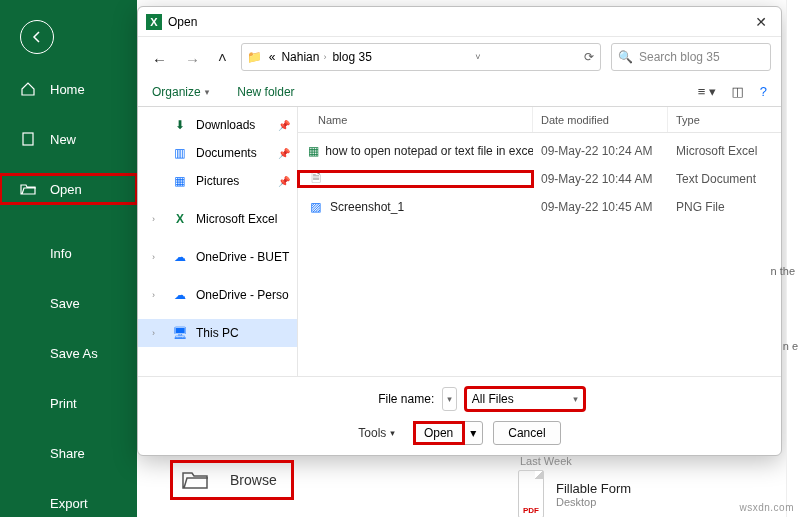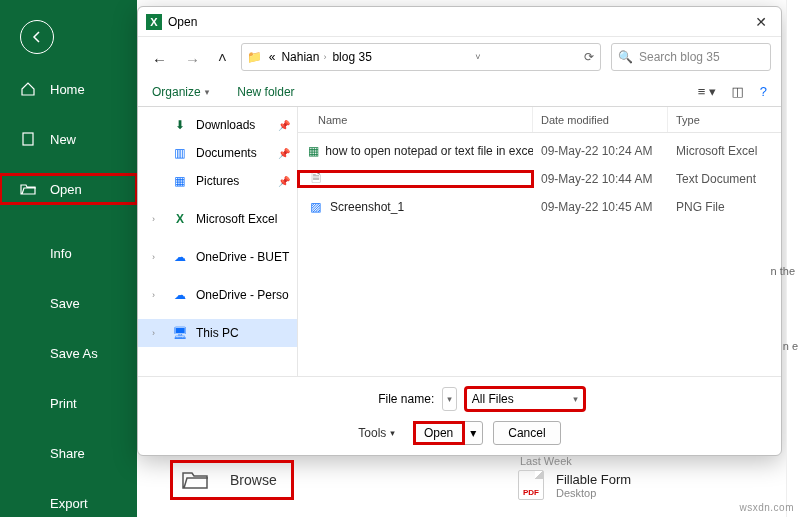--- a/index.html
+++ b/index.html
@@ -58,21 +58,21 @@
     .tools { display:inline-flex; align-items:center; gap:4px; margin-right:8px; color:#333; }
     .btn { height:24px; border:1px solid #b0b0b0; border-radius:3px; background:#fdfdfd; padding:0 14px; display:inline-flex; align-items:center; font-size:12px; }
     .btn.open-row { padding:0; }
     .btn.open-row .main { padding:0 10px; border-right:1px solid #b0b0b0; outline:3px solid #d60000; outline-offset:-2px; height:100%; display:inline-flex; align-items:center;}
     .btn.open-row .drp { padding:0 6px; }
     
     .browse-box { position:absolute; left:172px; top:462px; width:120px; height:36px; display:flex; align-items:center; gap:22px; outline:3px solid #d60000; outline-offset:-1px; padding:0 10px; font-size:14px; color:#333; }
     .last-week { position:absolute; left:520px; top:455px; font-size:11px; color:#888; text-decoration:line-through; }
     .last-week::after { content:""; }
     .recent-file { position:absolute; left:518px; top:470px; display:flex; align-items:center; gap:12px; font-size:13px; }
-    .pdf-ic { width:26px; height:30px; border:1px solid #ccc; border-radius:2px; display:flex; align-items:flex-end; justify-content:center; font-size:8px; color:#d60000; font-weight:bold; padding-bottom:2px; position:relative; }
+    .pdf-ic { width:26px; height:48px; border:1px solid #ccc; border-radius:2px; display:flex; align-items:flex-end; justify-content:center; font-size:8px; color:#d60000; font-weight:bold; padding-bottom:2px; position:relative; }
     .pdf-ic::before { content:""; position:absolute; top:0; right:0; width:8px; height:8px; background:linear-gradient(135deg,#fff 50%,#ccc 50%); }
     .rf-text .t { font-size:13px; color:#222; }
     .rf-text .p { font-size:11px; color:#888; }
     .wm { position:absolute; right:6px; bottom:4px; font-size:10px; color:#999; letter-spacing:0.5px; }
     .right-edge { position:absolute; right:0; top:0; width:14px; height:517px; background:#fff; border-left:1px solid #eee; }
     svg { display:block; }
   </style>
 </head>
 <body>
 

